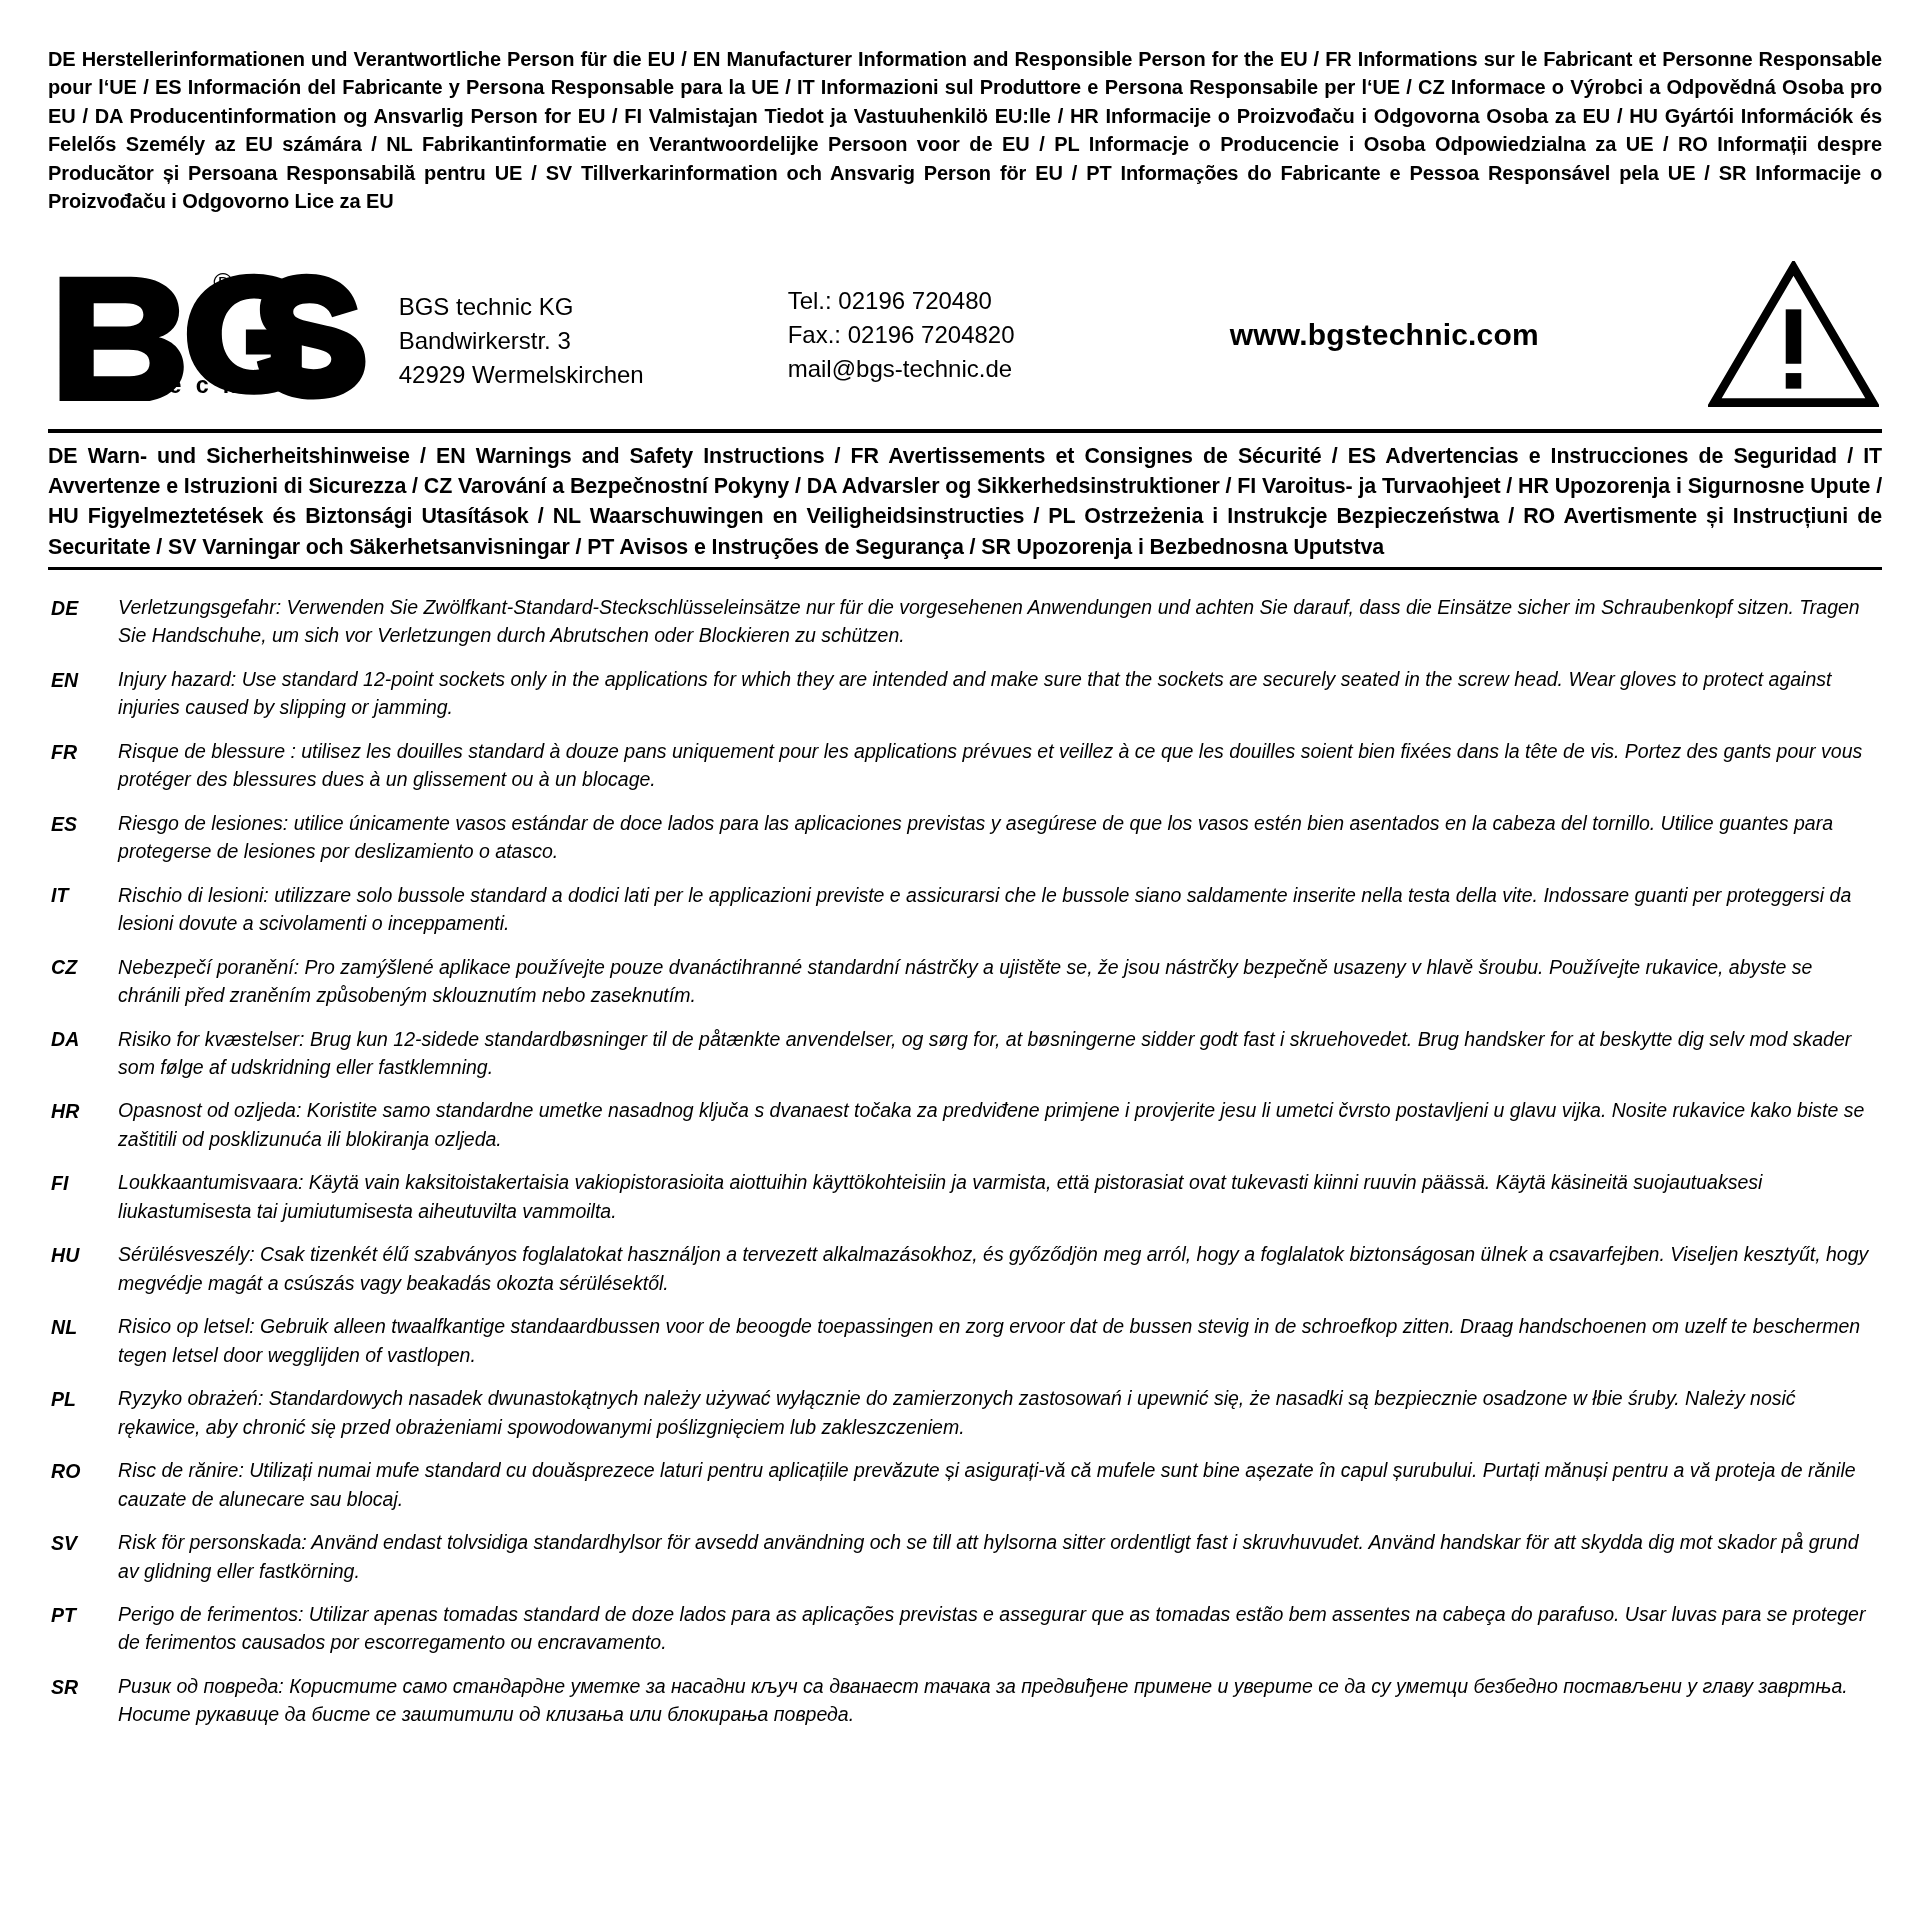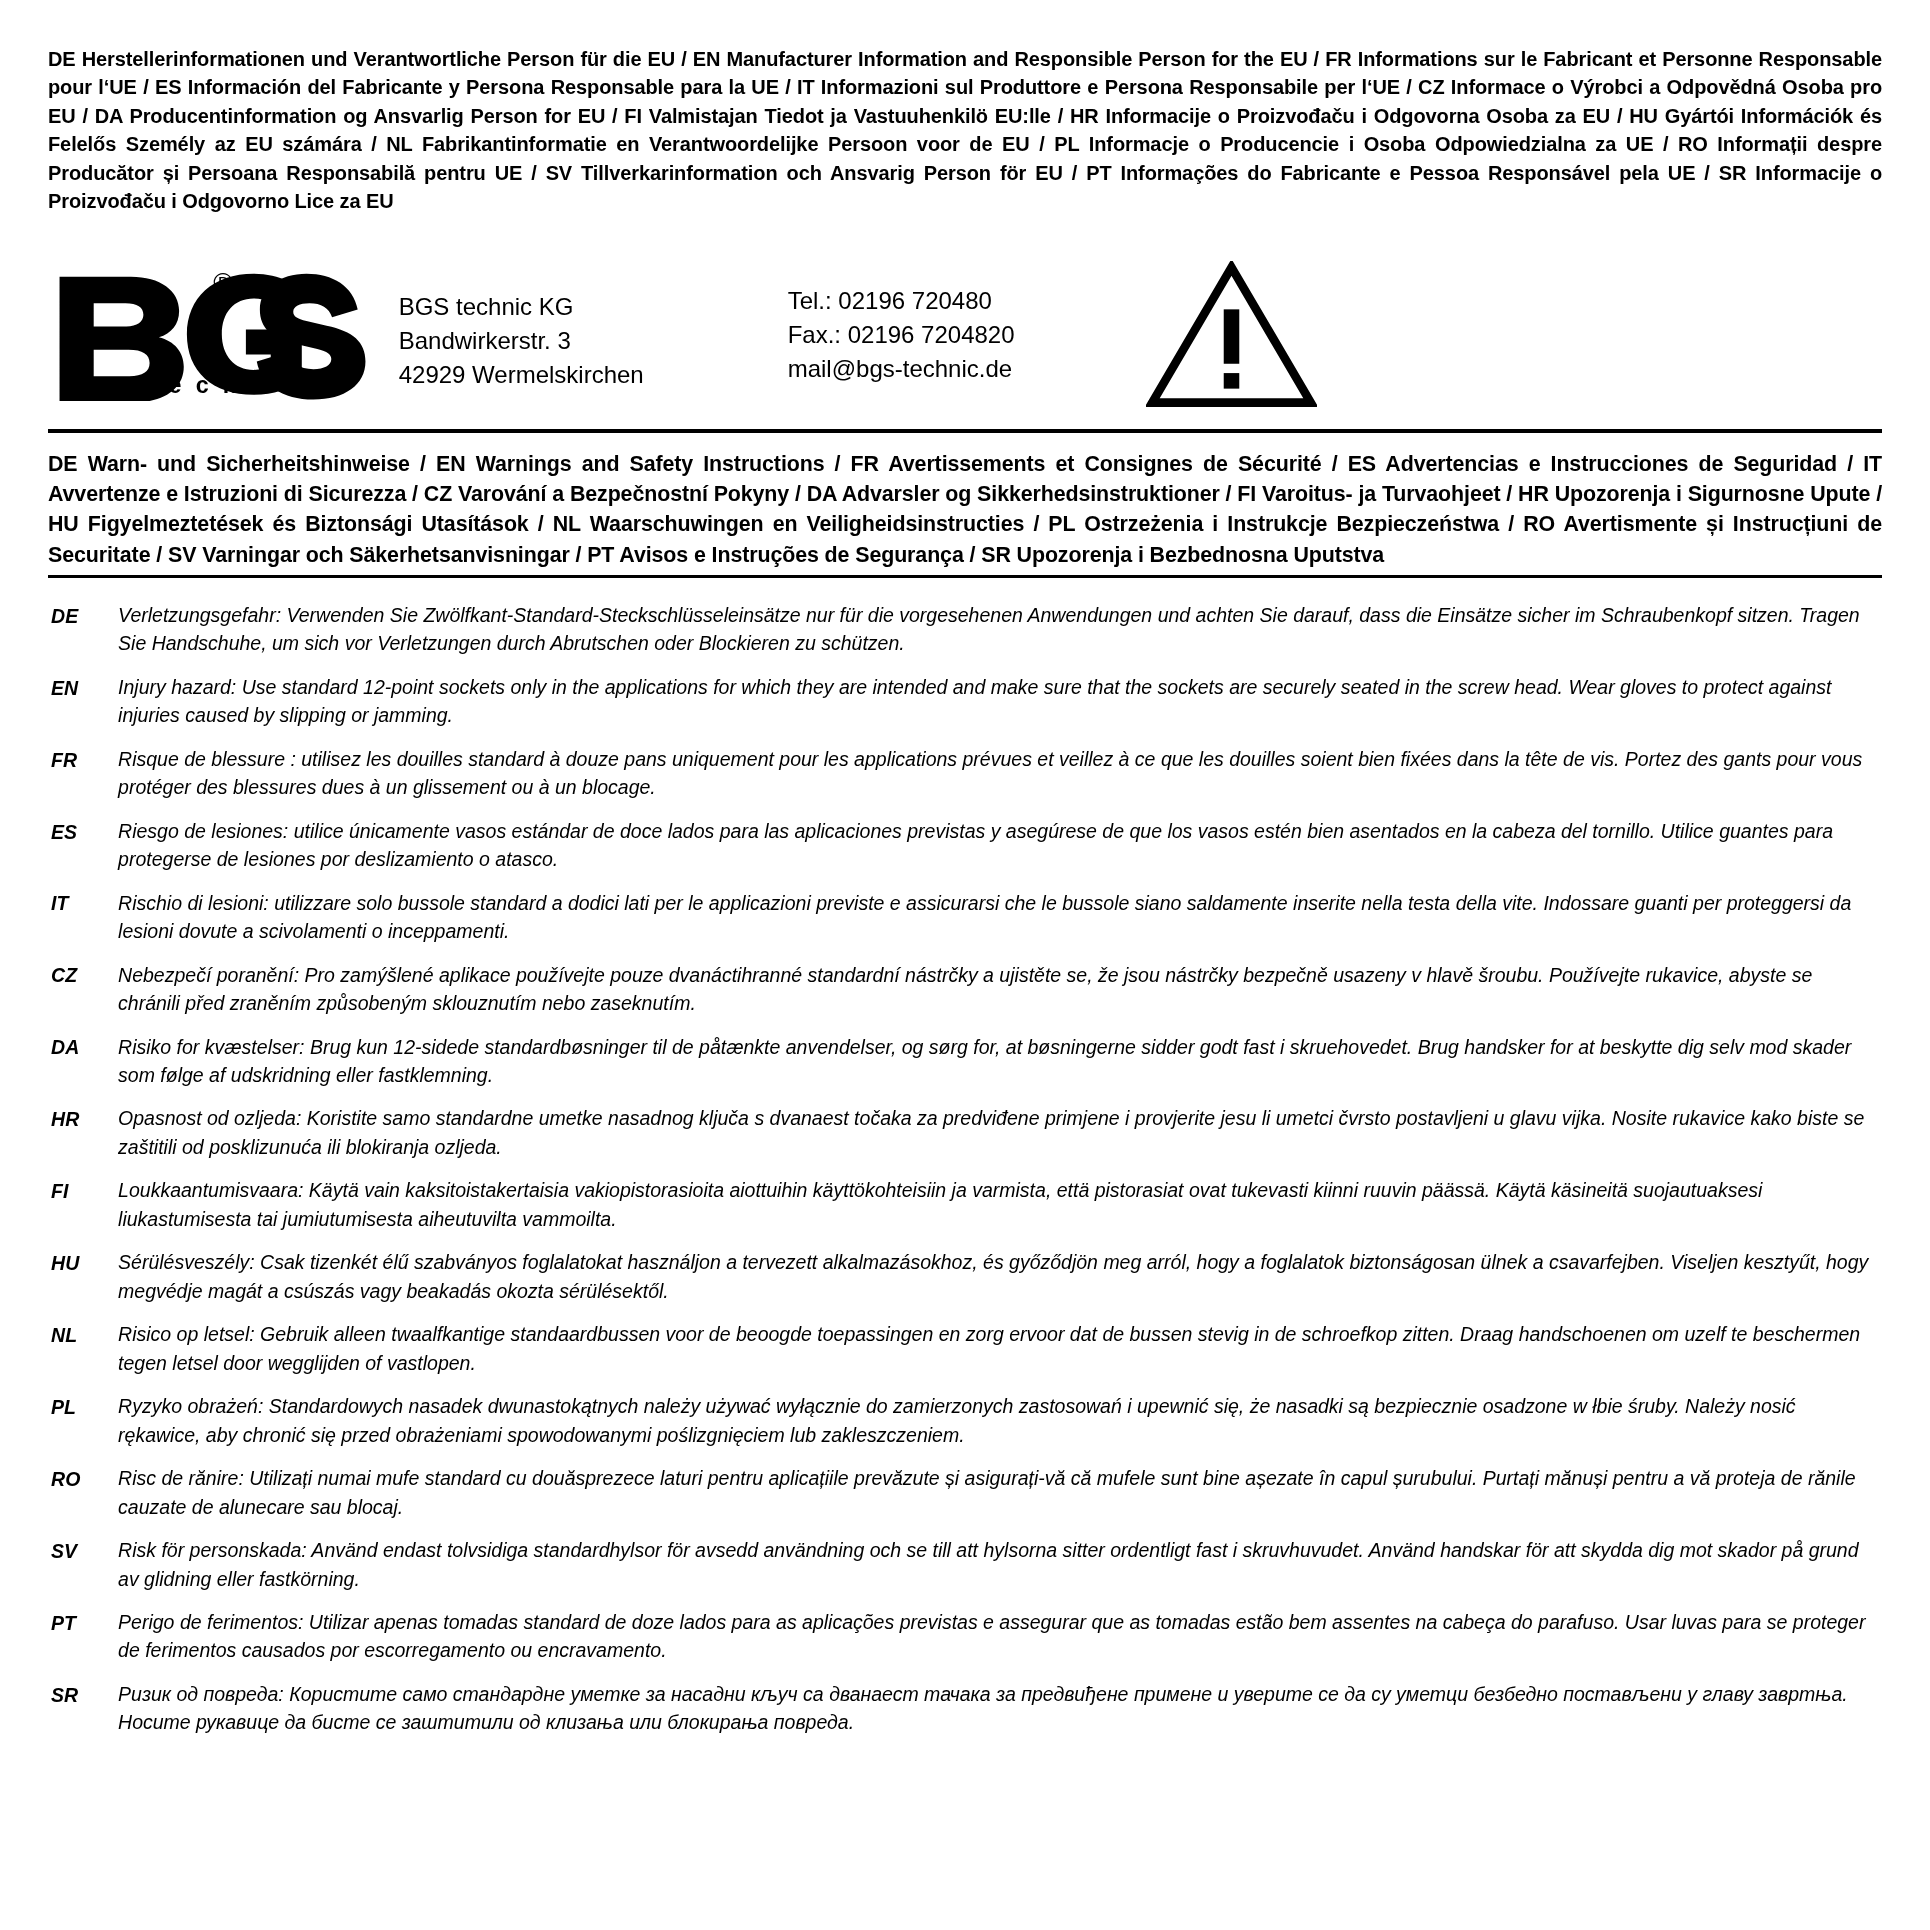--- a/index.html
+++ b/index.html
@@ -73,21 +73,21 @@
     align-items: center;
     padding-right: 3.1px;
   }
 
   
   .warn-heading {
     font-size: 21.4px;
     font-weight: bold;
     line-height: 1.42;
     text-align: justify;
-    padding-top: 16px;
+    padding-top: 8px;
     padding-bottom: 4.7px;
     border-bottom: 3.9px solid #000;
     margin-bottom: 23px;
     letter-spacing: -0.1px;
   }
 
   
   .lang-rows { margin-top: 9px; font-style: italic; }
   .lang-row {
     display: flex;
@@ -144,20 +144,21 @@
       <div>Bandwirkerstr. 3</div>
       <div>42929 Wermelskirchen</div>
     </div>
 
     <div class="tel-col">
       <div>Tel.: 02196 720480</div>
       <div>Fax.: 02196 7204820</div>
       <div>mail@bgs-technic.de</div>
     </div>
 
+    <div class="web-col">www.bgstechnic.com</div>
 
     <div class="warn-col">
       <svg width="171" height="148" viewBox="0 0 220 190" aria-hidden="true">
         <polygon points="110,8 212,182 8,182" fill="none" stroke="#000" stroke-width="11"></polygon>
         <rect x="100" y="62" width="20" height="70" fill="#000"></rect>
         <rect x="100" y="144" width="20" height="20" fill="#000"></rect>
       </svg>
     </div>
   </div>
 

